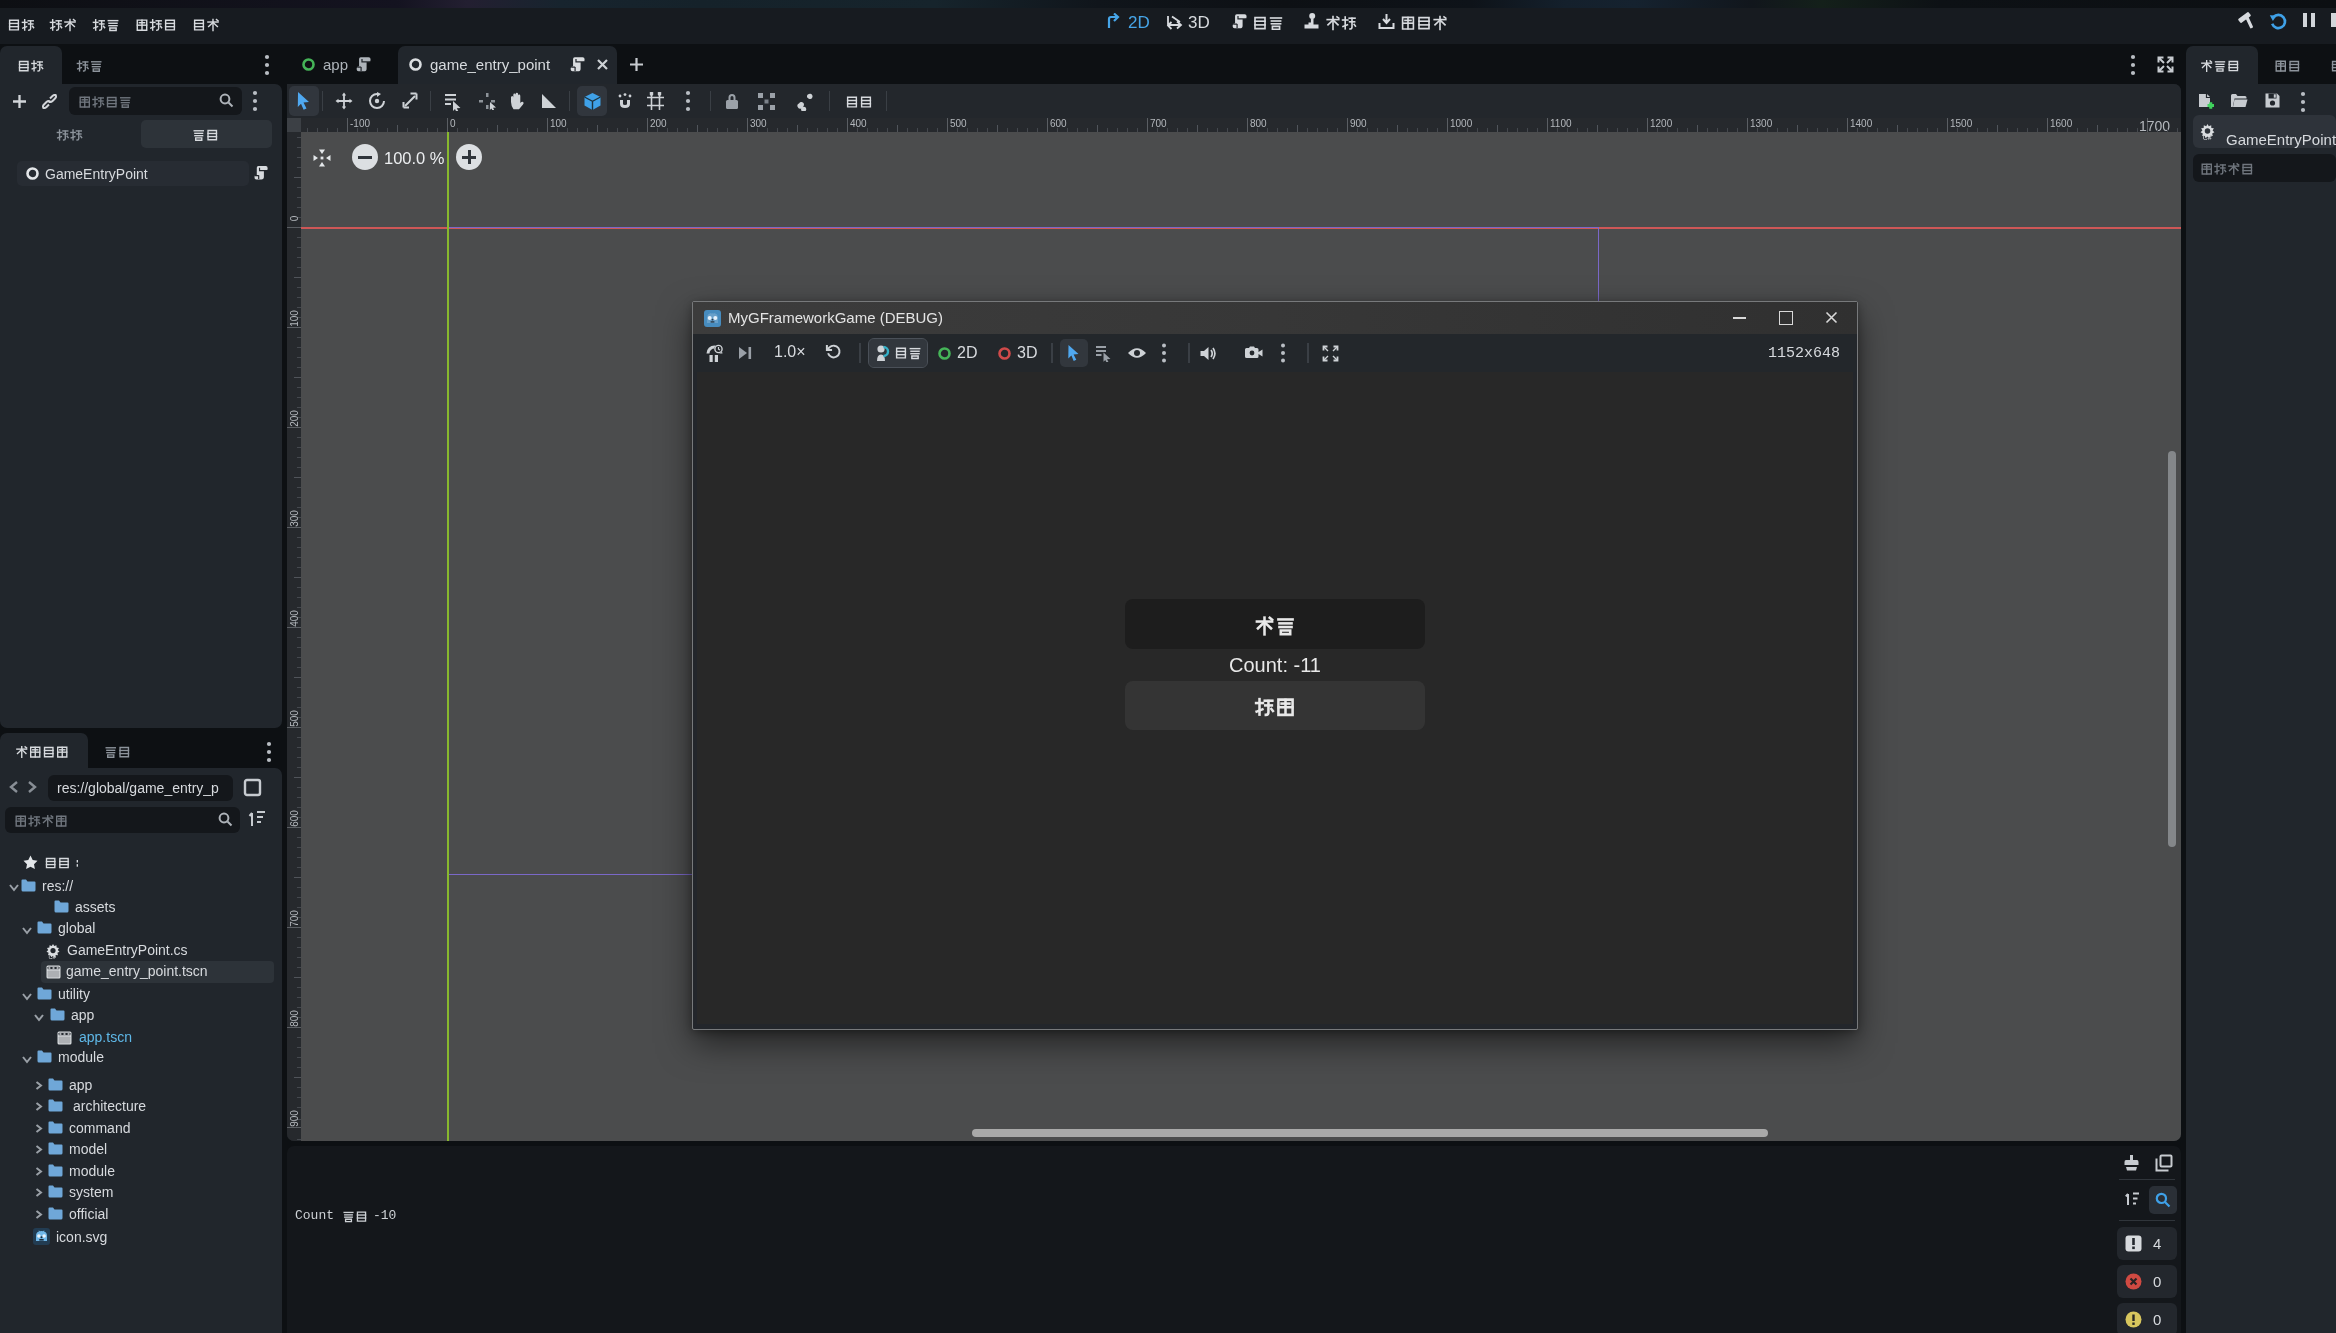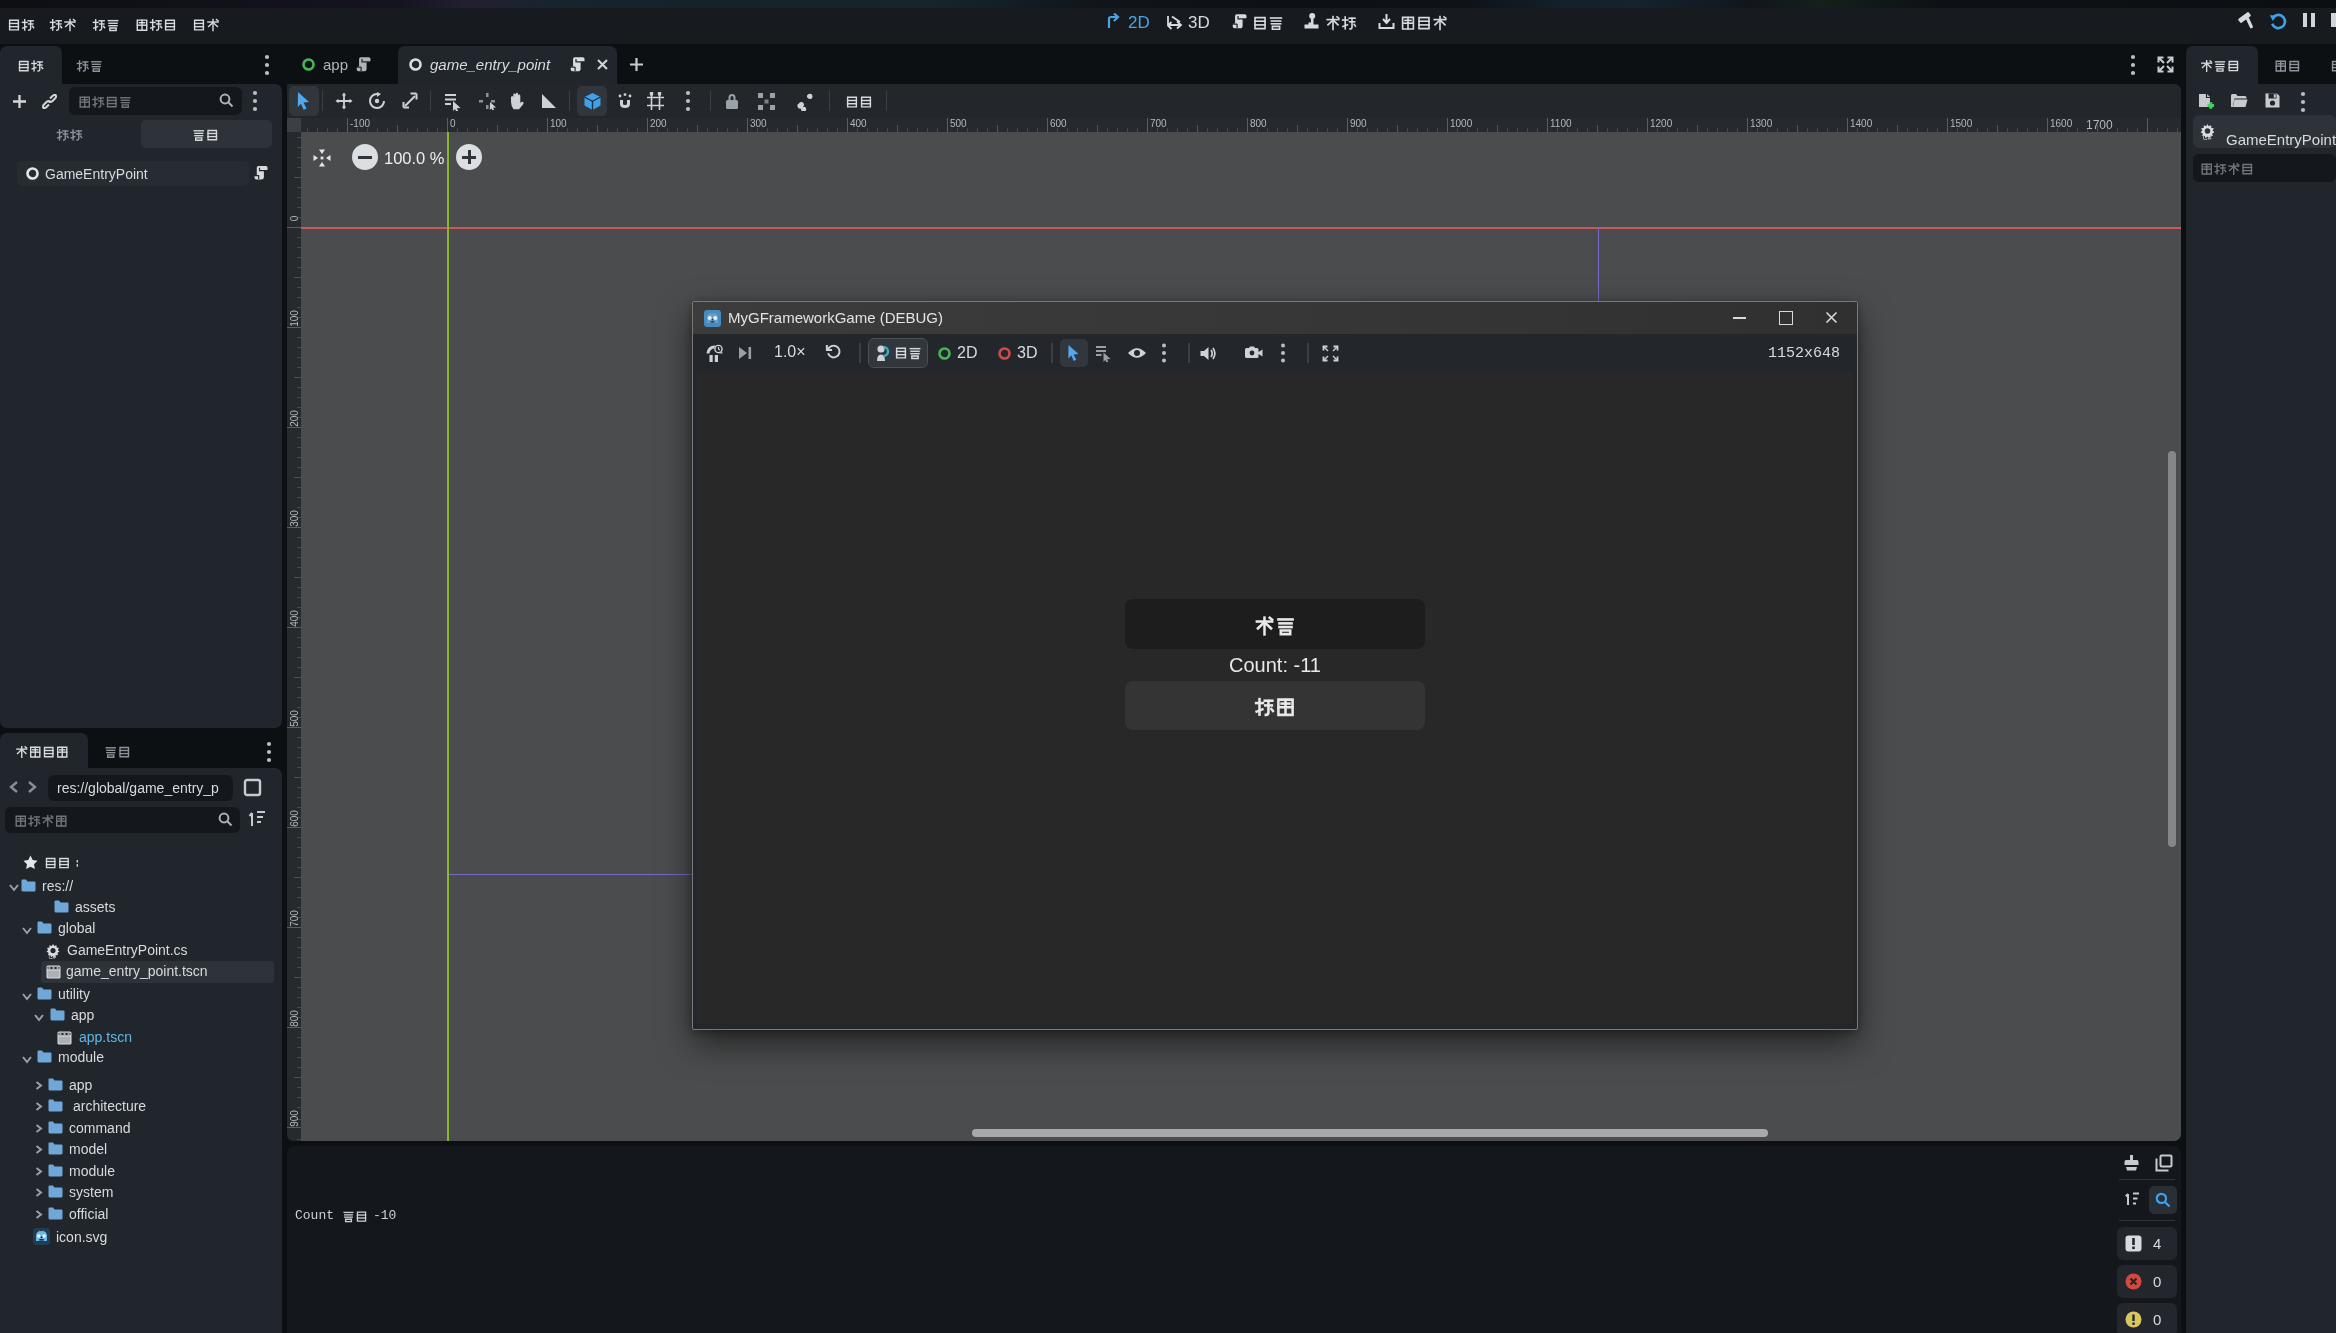--- a/index.html
+++ b/index.html
@@ -219,21 +219,21 @@
       <circle cx="7.5" cy="7.5" r="5" stroke="#45b558" stroke-width="2.6" fill="none"></circle>
     </svg>
 <div class="txt dim" style="left:323px;top:56px;font-size:15px;color:#aeb4ba;">app</div>
 <svg class="ico" style="left:354px;top:56px;" width="18" height="17" viewBox="0 0 16 15">
       <path d="M4.5 2.5 Q4.5 1 6 1 L13 1 Q14.7 1 14.7 2.7 L14.7 3.8 Q14.7 5.2 13.3 5.2 L11.2 5.2 L11.2 11.3 Q11.2 13.6 8.8 13.6 L4 13.6 Q2.4 13.6 2.4 12 L2.4 10.8 Q2.4 9.3 3.9 9.3 L4.5 9.3 Z" fill="#aeb4ba"></path>
       <path d="M7.1 2.6 L7.1 5.2 L14.2 5.2 M6.3 9.7 L6.3 13.2 M2.8 9.9 L6.3 9.9" stroke="#23272c" stroke-width="1.1" fill="none"></path>
     </svg>
 <svg class="ico" style="left:408px;top:57px;" width="15" height="15" viewBox="0 0 15 15">
       <circle cx="7.5" cy="7.5" r="5" stroke="#dadde0" stroke-width="2.6" fill="none"></circle>
     </svg>
-<div class="txt" style="left:430px;top:56px;font-size:15px;font-style:italic;">game_entry_point</div>
+<div class="txt" style="left:430px;top:56px;font-size:15px;">game_entry_point</div>
 <svg class="ico" style="left:568px;top:56px;" width="18" height="17" viewBox="0 0 16 15">
       <path d="M4.5 2.5 Q4.5 1 6 1 L13 1 Q14.7 1 14.7 2.7 L14.7 3.8 Q14.7 5.2 13.3 5.2 L11.2 5.2 L11.2 11.3 Q11.2 13.6 8.8 13.6 L4 13.6 Q2.4 13.6 2.4 12 L2.4 10.8 Q2.4 9.3 3.9 9.3 L4.5 9.3 Z" fill="#dadde0"></path>
       <path d="M7.1 2.6 L7.1 5.2 L14.2 5.2 M6.3 9.7 L6.3 13.2 M2.8 9.9 L6.3 9.9" stroke="#23272c" stroke-width="1.1" fill="none"></path>
     </svg>
 <svg class="ico" style="left:596px;top:58px;" width="13" height="13" viewBox="0 0 13 13">
       <path d="M2 2 L11 11 M11 2 L2 11" stroke="#cdd1d5" stroke-width="2.2"></path>
     </svg>
 <svg class="ico" style="left:629px;top:57px;" width="15" height="15" viewBox="0 0 15 15">
       <path d="M7.5 1 L7.5 14 M1 7.5 L14 7.5" stroke="#c7cbd0" stroke-width="2.2"></path>
     </svg>
@@ -939,21 +939,21 @@
         <div class="abs" style="left:1756px;top:10px;width:1px;height:4px;background:#44484e;"></div>
         <div class="abs" style="left:1766px;top:10px;width:1px;height:4px;background:#44484e;"></div>
         <div class="abs" style="left:1776px;top:10px;width:1px;height:4px;background:#44484e;"></div>
         <div class="abs" style="left:1786px;top:10px;width:1px;height:4px;background:#44484e;"></div>
         <div class="abs" style="left:1796px;top:7px;width:1px;height:7px;background:#50545a;"></div>
         <div class="abs" style="left:1806px;top:10px;width:1px;height:4px;background:#44484e;"></div>
         <div class="abs" style="left:1816px;top:10px;width:1px;height:4px;background:#44484e;"></div>
         <div class="abs" style="left:1826px;top:10px;width:1px;height:4px;background:#44484e;"></div>
         <div class="abs" style="left:1836px;top:10px;width:1px;height:4px;background:#44484e;"></div>
         <div class="abs" style="left:1846px;top:0;width:1px;height:14px;background:#5a5e63;"></div>
-        <div class="abs" style="left:1785px;top:0px;font-size:12px;color:#b4b8bd;">1700</div>
+        <div class="abs" style="left:1838px;top:0px;font-size:14px;color:#b4b8bd;">1700</div>
         <div class="abs" style="left:1856px;top:10px;width:1px;height:4px;background:#44484e;"></div>
         <div class="abs" style="left:1866px;top:10px;width:1px;height:4px;background:#44484e;"></div>
         <div class="abs" style="left:1876px;top:10px;width:1px;height:4px;background:#44484e;"></div>
       </div>
   <div class="abs" id="vruler" style="left:0;top:48px;width:14px;height:1009px;background:#26292d;overflow:hidden;">
         <div class="abs" style="left:10px;top:5px;width:4px;height:1px;background:#44484e;"></div>
         <div class="abs" style="left:10px;top:15px;width:4px;height:1px;background:#44484e;"></div>
         <div class="abs" style="left:10px;top:25px;width:4px;height:1px;background:#44484e;"></div>
         <div class="abs" style="left:10px;top:35px;width:4px;height:1px;background:#44484e;"></div>
         <div class="abs" style="left:7px;top:45px;width:7px;height:1px;background:#50545a;"></div>

